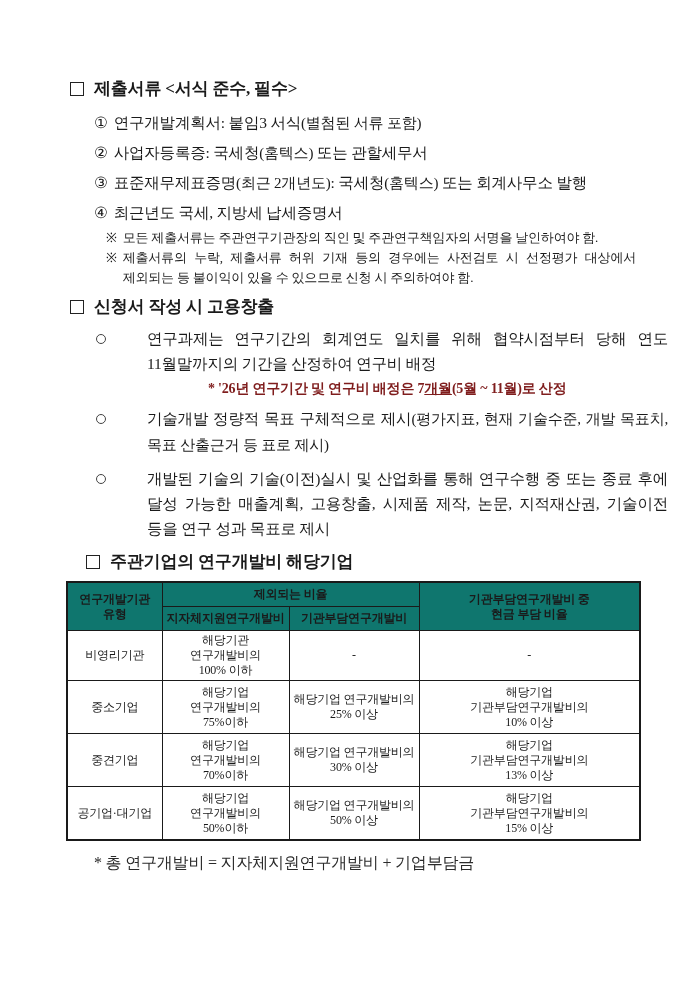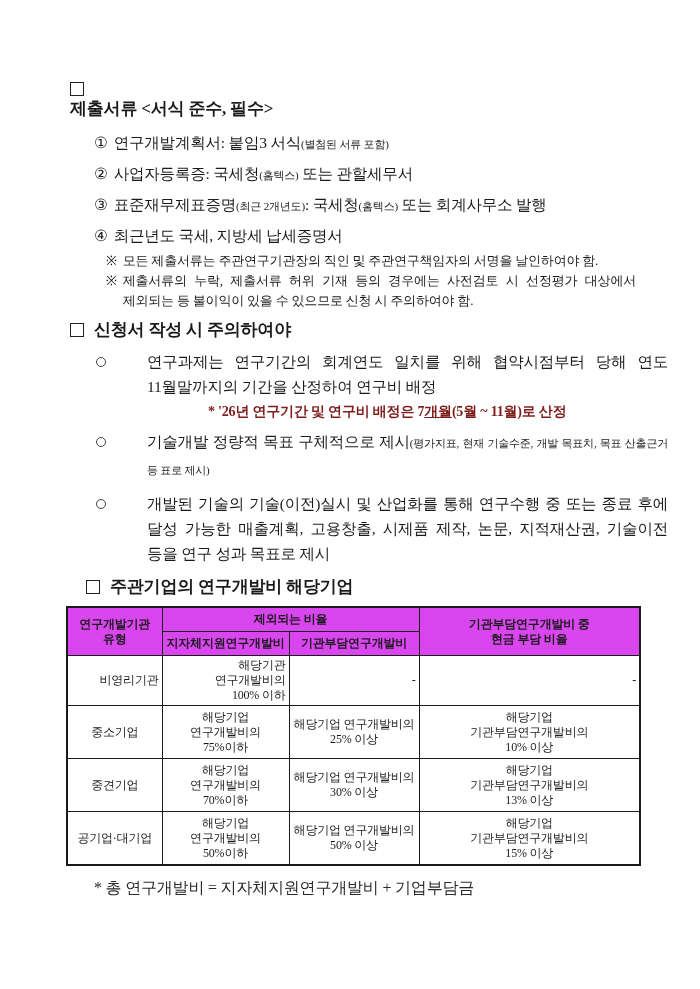--- a/index.html
+++ b/index.html
@@ -19,31 +19,31 @@
     display:flex;align-items:flex-start;
     font-size:17px;font-weight:bold;line-height:26px;
     letter-spacing:-0.2px;
   }
   .sec-title .sq{
     flex:none;width:12px;height:12px;
     border:1.4px solid #222;
     margin:6px 10px 0 0;
     background:#fff;
   }
-  .sec1{margin-left:70px;flex-direction:column;}
+  .sec1{margin-left:70px;}
   .sec2{margin-left:70px;margin-top:6px;}
   .sec3{margin-left:86px;margin-top:8px;}
   
   .items{margin:6px 0 0 94px;}
   .item{
     font-size:15.5px;line-height:30px;white-space:nowrap;
     letter-spacing:-0.2px;
   }
   .item .inum{margin-right:6px;}
-  .small{font-size:11px;}
+  .small{font-size:15px;}
   
   .notes{margin:0 0 0 106px;width:530px;}
   .note{display:flex;font-size:13px;line-height:20px;letter-spacing:-0.2px;}
   .note .nmark{flex:none;margin-right:6px;}
   .note .ntext{text-align:justify;}
   
   .bullets{margin-left:96px;}
   .bullet{display:flex;margin-top:6px;gap:32px;}
   .bullet.mt8{margin-top:8px;}
   .bullet .bmark{
@@ -73,24 +73,24 @@
   table.funding col.c3{width:130px;}
   table.funding col.c4{width:221px;}
   table.funding th,table.funding td{
     border:1px solid #1a1a1a;
     text-align:center;vertical-align:middle;
     padding:2px 3px;
     white-space:pre-line;
     font-weight:normal;
   }
   table.funding thead th{
-    background:#d946ef;font-weight:bold;height:19px;
+    background:#0f766e;font-weight:bold;height:19px;
   }
   table.funding td.rowhead{height:100%;}
-  table.funding tr.r1 td{height:33px;text-align:right;}
+  table.funding tr.r1 td{height:33px;}
   table.funding tr.r2 td,table.funding tr.r3 td,table.funding tr.r4 td{height:48px;}
   
   .footnotes{margin:12px 0 0 94px;font-size:16px;line-height:19px;color:#2a2a2a;letter-spacing:-0.2px;}
 </style>
 </head>
 <body>
 
 <div class="page">
 
   <div class="sec-title sec1">
@@ -119,21 +119,21 @@
       <span class="ntext">모든 제출서류는 주관연구기관장의 직인 및 주관연구책임자의 서명을 날인하여야 함.</span>
     </div>
     <div class="note">
       <span class="nmark">※</span>
       <span class="ntext">제출서류의 누락, 제출서류 허위 기재 등의 경우에는 사전검토 시 선정평가 대상에서 제외되는 등 불이익이 있을 수 있으므로 신청 시 주의하여야 함.</span>
     </div>
   </div>
 
   <div class="sec-title sec2">
     <span class="sq"></span>
-    <span>신청서 작성 시 주의하여야</span>
+    <span>신청서 작성 시 고용창출</span>
   </div>
 
   <div class="bullets">
     <div class="bullet">
       <span class="bmark"></span>
       <div class="btext">연구과제는 연구기간의 회계연도 일치를 위해 협약시점부터 당해 연도 11월말까지의 기간을 산정하여 연구비 배정</div>
     </div>
 
     <div class="blue-note">
       <span>* '26년 연구기간 및 연구비 배정은 7</span><span class="u">개월</span><span>(5월 ~ 11월)로 산정</span>

